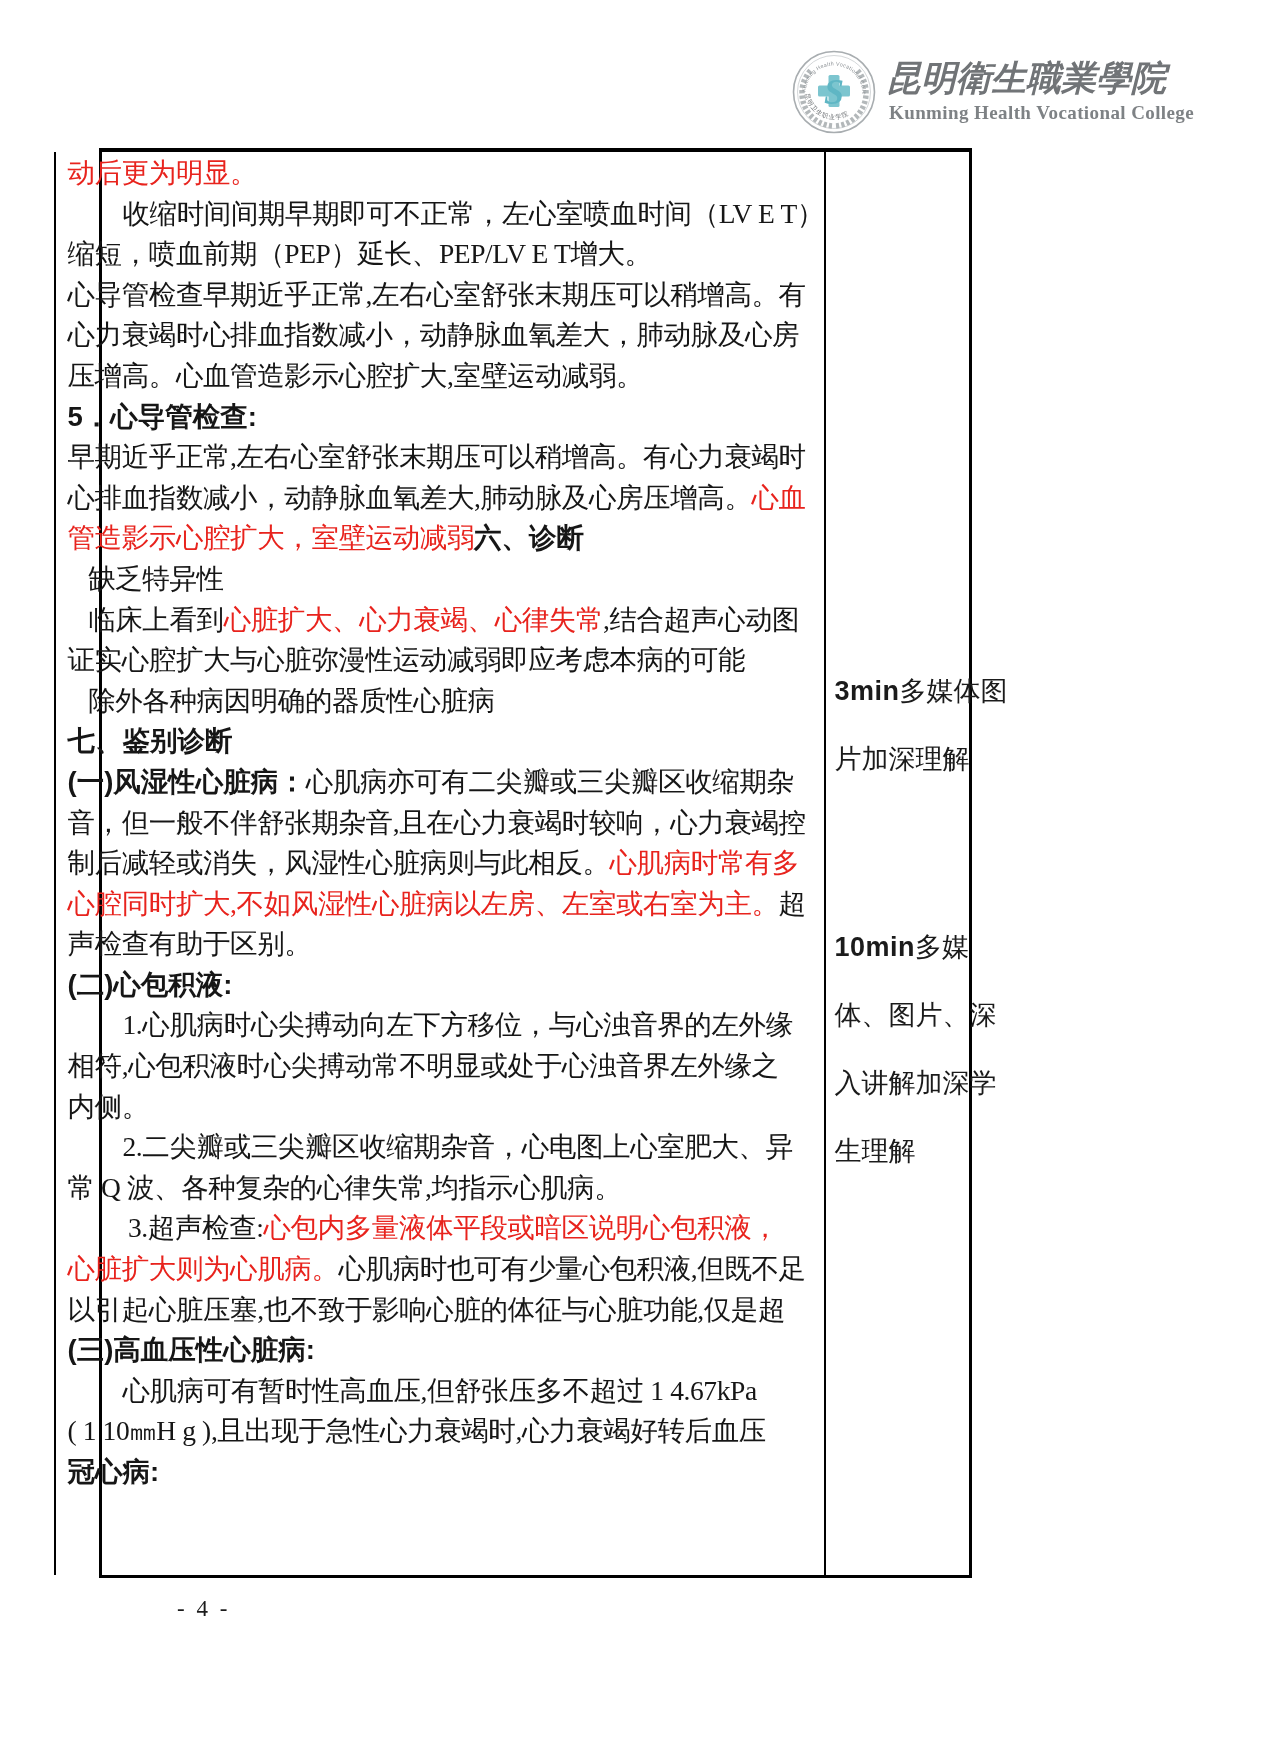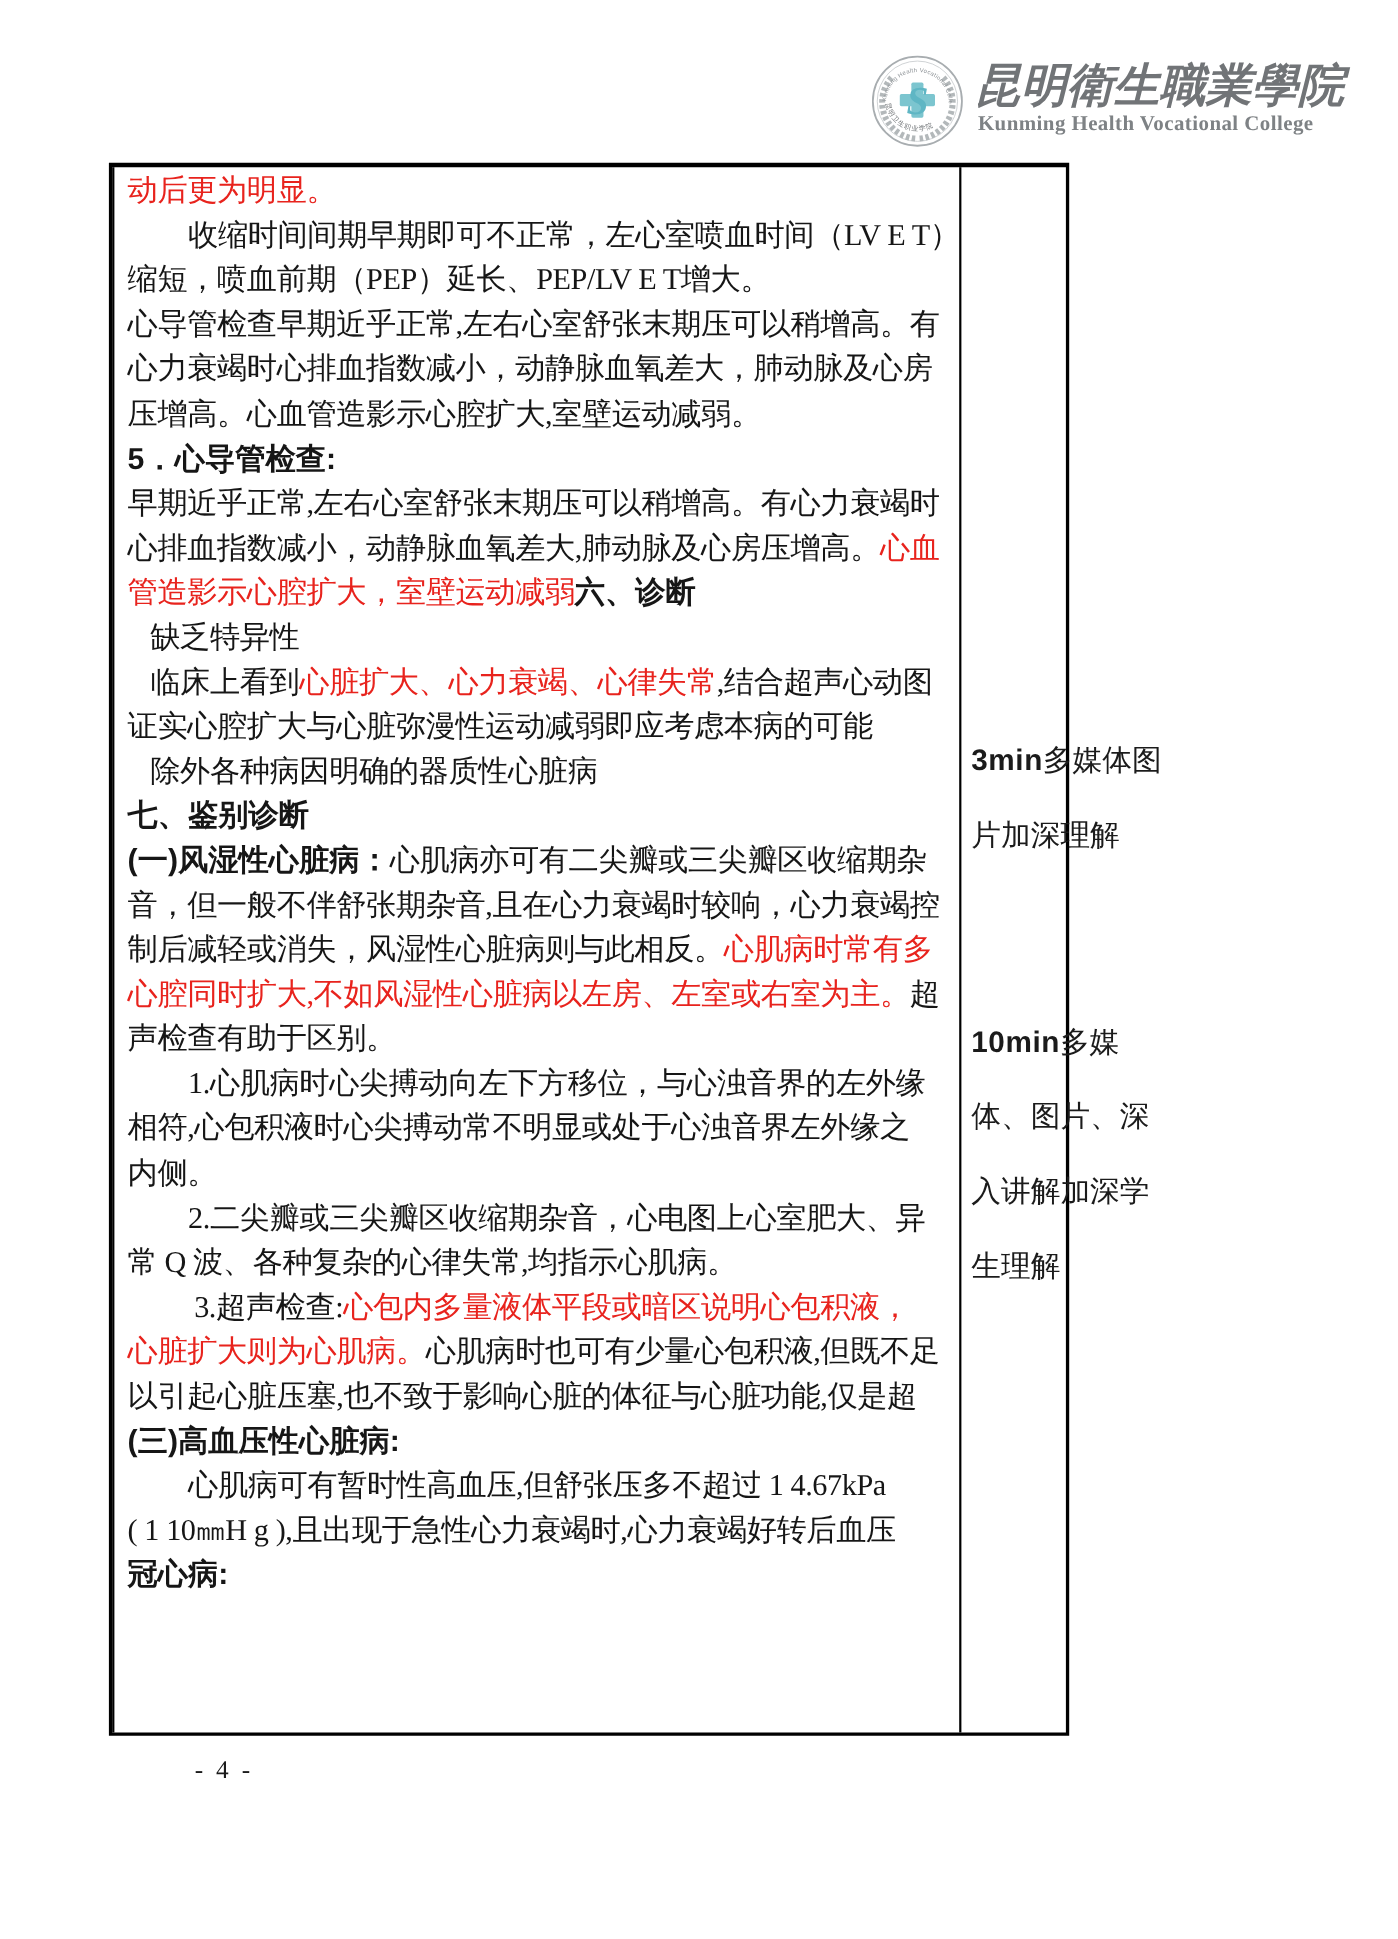--- a/index.html
+++ b/index.html
@@ -10,36 +10,36 @@
     font-family:"Liberation Serif","DejaVu Serif",serif;
     color:#161616;
     overflow:hidden;
   }
   
   .logo-seal{position:absolute;left:792px;top:49px;width:84px;height:86px;}
   .logo-callig{
     position:absolute;left:886px;top:52px;width:310px;height:52px;
     font-family:"DejaVu Serif","Liberation Serif",serif;
     font-style:italic;font-weight:700;
-    font-size:42px;line-height:52px;color:#717477;
+    font-size:35px;line-height:52px;color:#717477;
     letter-spacing:0px;white-space:nowrap;
   }
   .logo-english{
     position:absolute;left:889px;top:101px;width:320px;
     font-family:"Liberation Serif","DejaVu Serif",serif;
     font-weight:700;font-size:19px;line-height:24px;color:#7e8285;
     letter-spacing:0.4px;white-space:nowrap;
   }
   
   .doc-table{
     position:absolute;left:99px;top:148px;
     width:873px;height:1430px;
     box-sizing:border-box;
     border:3px solid #000;border-top-width:4px;
-    display:flex;background:#fff;
+    display:flex;background:#fff;justify-content:center;
   }
   .cell{box-sizing:border-box;height:100%;}
   .cell-left{width:74px;border-right:2px solid #000;}
   .cell-main{
     width:770px;border-right:2px solid #000;
     padding:1px 11px 0 12px;
     font-size:27.5px;line-height:40.6px;
     letter-spacing:-0.4px;
   }
   .cell-notes{
@@ -110,20 +110,21 @@
           <div class="tline" style="padding-left: 20.625px;"><span>缺乏特异性</span></div>
           <div class="tline" style="padding-left: 20.625px;"><span>临床上看到</span><span class="seg-red">心脏扩大、心力衰竭、心律失常</span><span>,结合超声心动图</span></div>
           <div class="tline"><span>证实心腔扩大与心脏弥漫性运动减弱即应考虑本病的可能</span></div>
           <div class="tline" style="padding-left: 20.625px;"><span>除外各种病因明确的器质性心脏病</span></div>
           <div class="tline"><span class="seg-bold">七、鉴别诊断</span></div>
           <div class="tline"><span class="seg-bold">(一)风湿性心脏病：</span><span>心肌病亦可有二尖瓣或三尖瓣区收缩期杂</span></div>
           <div class="tline"><span>音，但一般不伴舒张期杂音,且在心力衰竭时较响，心力衰竭控</span></div>
           <div class="tline"><span>制后减轻或消失，风湿性心脏病则与此相反。</span><span class="seg-red">心肌病时常有多</span></div>
           <div class="tline"><span class="seg-red">心腔同时扩大,不如风湿性心脏病以左房、左室或右室为主。</span><span>超</span></div>
           <div class="tline"><span>声检查有助于区别。</span></div>
+          <div class="tline"><span class="seg-bold">(二)心包积液:</span></div>
           <div class="tline" style="padding-left: 55px;"><span>1.心肌病时心尖搏动向左下方移位，与心浊音界的左外缘</span></div>
           <div class="tline"><span>相符,心包积液时心尖搏动常不明显或处于心浊音界左外缘之</span></div>
           <div class="tline"><span>内侧。</span></div>
           <div class="tline" style="padding-left: 55px;"><span>2.二尖瓣或三尖瓣区收缩期杂音，心电图上心室肥大、异</span></div>
           <div class="tline"><span>常 Q 波、各种复杂的心律失常,均指示心肌病。</span></div>
           <div class="tline" style="padding-left: 60.5px;"><span>3.超声检查:</span><span class="seg-red">心包内多量液体平段或暗区说明心包积液，</span></div>
           <div class="tline"><span class="seg-red">心脏扩大则为心肌病。</span><span>心肌病时也可有少量心包积液,但既不足</span></div>
           <div class="tline"><span>以引起心脏压塞,也不致于影响心脏的体征与心脏功能,仅是超</span></div>
           <div class="tline"><span class="seg-bold">(三)高血压性心脏病:</span></div>
           <div class="tline" style="padding-left: 55px;"><span>心肌病可有暂时性高血压,但舒张压多不超过 1 4.67kPa</span></div>

